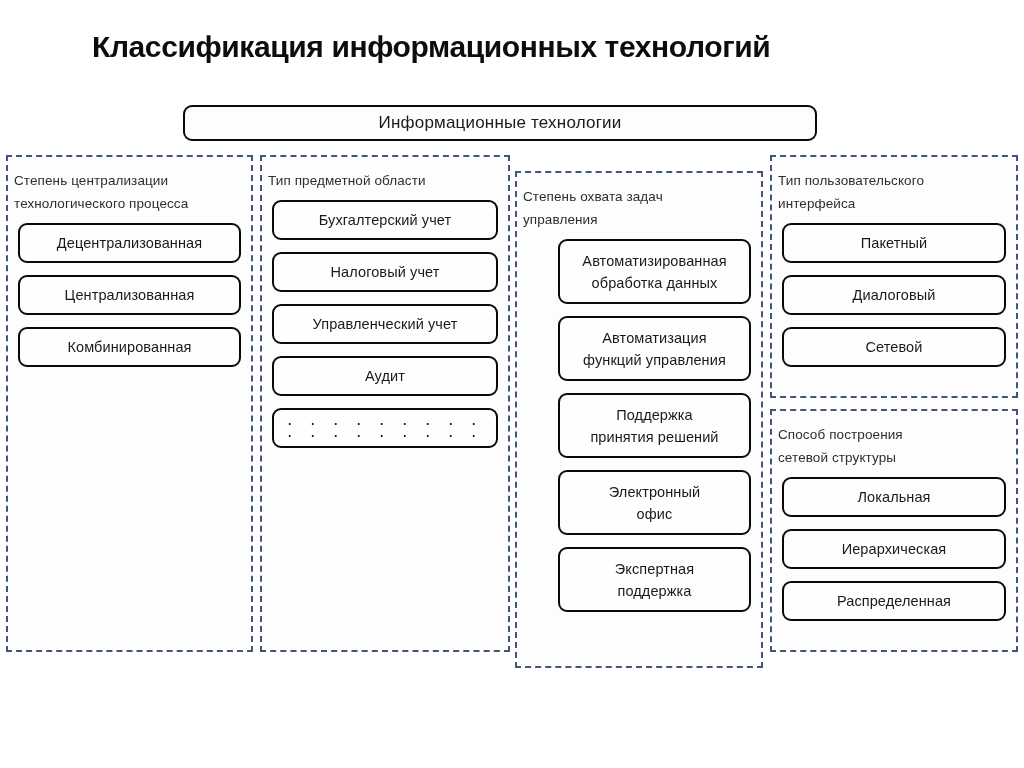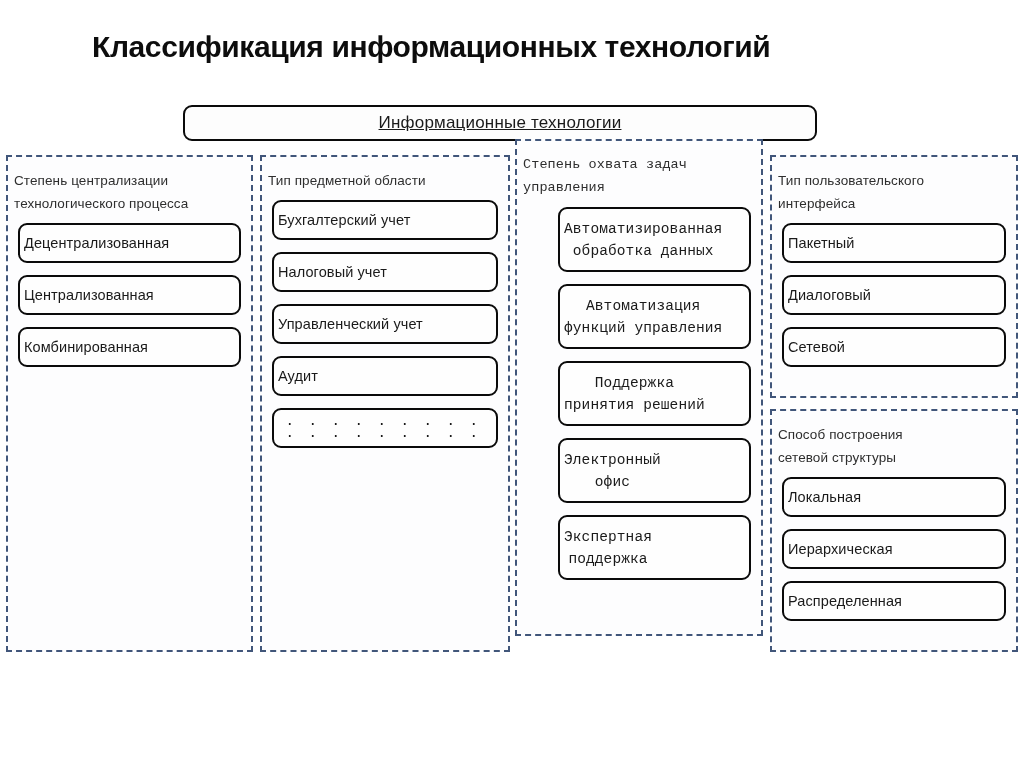--- a/index.html
+++ b/index.html
@@ -49,21 +49,20 @@
     border-radius: 9px;
     background: #fdfdfd;
     display: flex;
     align-items: center;
     justify-content: center;
   }
   #root-node .node-label {
     font-size: 17px;
     color: #1a1a1a;
     letter-spacing: 0.2px;
-    text-decoration: underline;
   }
 
   
   .panel {
     position: absolute;
     box-sizing: border-box;
     border: 2px dashed #41567a;
     background: #fdfdfe;
   }
 
@@ -82,20 +81,21 @@
     padding: 0 10px;
   }
   .leaf {
     box-sizing: border-box;
     border: 2.5px solid #0a0a0a;
     border-radius: 9px;
     background: #fefefe;
     margin-bottom: 12px;
     display: flex;
     align-items: center;
+    justify-content: center;
     text-align: center;
     font-size: 14.5px;
     color: #1a1a1a;
     line-height: 22px;
     letter-spacing: 0.1px;
   }
   .leaf.one-line { height: 40px; }
   .leaf.two-line { height: 65px; margin-left: 31px; }
   .leaf .leaf-label { display: block; padding: 0 4px; }
   .leaf .leaf-label .tline { display: block; }
@@ -103,21 +103,21 @@
   .leaf.dots .leaf-label {
     font-size: 18px;
     letter-spacing: 6.5px;
     line-height: 12px;
     padding-bottom: 6px;
   }
 
   
   #panel-centralization { left: 6px;   top: 155px; width: 247px; height: 497px; }
   #panel-subject-area   { left: 260px; top: 155px; width: 250px; height: 497px; }
-  #panel-coverage       { left: 515px; top: 139px; width: 248px; height: 497px; font-family: Liberation Mono, monospace; }
+  #panel-coverage       { left: 515px; top: 171px; width: 248px; height: 497px; }
   #panel-user-interface { left: 770px; top: 155px; width: 248px; height: 243px; }
   #panel-network-build  { left: 770px; top: 409px; width: 248px; height: 243px; }
 </style>
 </head>
 <body>
 
 <div id="canvas">
 
   <div id="page-title">Классификация информационных технологий</div>
 

